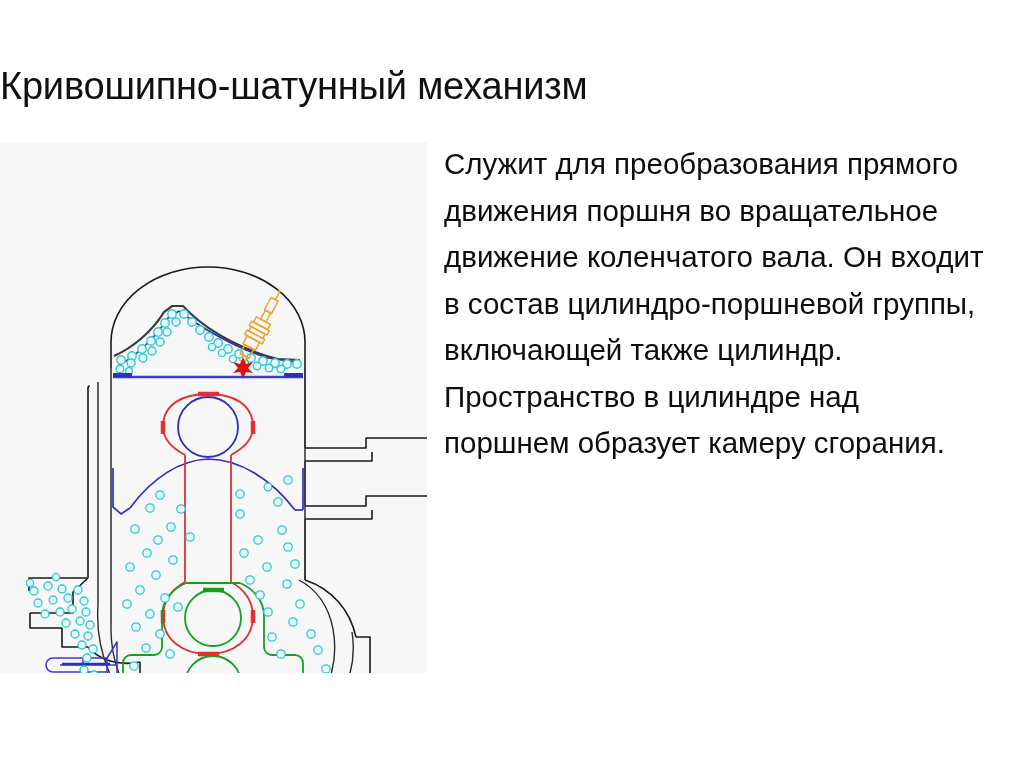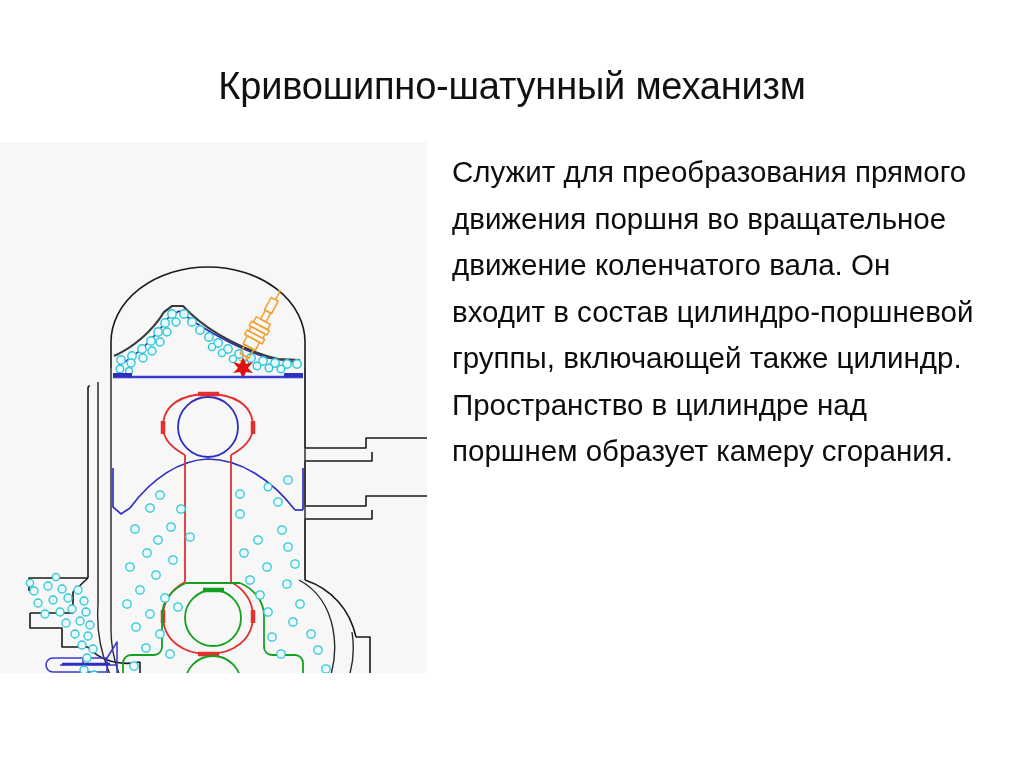--- a/index.html
+++ b/index.html
@@ -20,21 +20,21 @@
     left: 0; top: 0;
     width: 1024px;
     height: 768px;
     background: #ffffff;
   }
   #slide-title {
     position: absolute;
     left: 0;
     top: 40px;
     width: 1024px;
-    text-align: center;
+    text-align: left;
     font-size: 38px;
     font-weight: normal;
     letter-spacing: -0.2px;
     color: #111111;
     font-family: "Liberation Sans", sans-serif;
     white-space: nowrap;
   }
   #figure-panel {
     position: absolute;
     left: 0px;
@@ -50,21 +50,21 @@
     position: absolute;
     left: 444px;
     top: 141px;
     width: 540px;
     font-size: 29.5px;
     line-height: 46.5px;
     color: #0d0d0d;
     font-family: "Liberation Sans", sans-serif;
   }
   #body-text p {
-    margin: 8px;
+    margin: 0;
   }
   .dia-line { fill: none; }
 </style>
 </head>
 <body>
 
 <div id="slide">
 
   <h1 id="slide-title">Кривошипно-шатунный механизм</h1>
 

